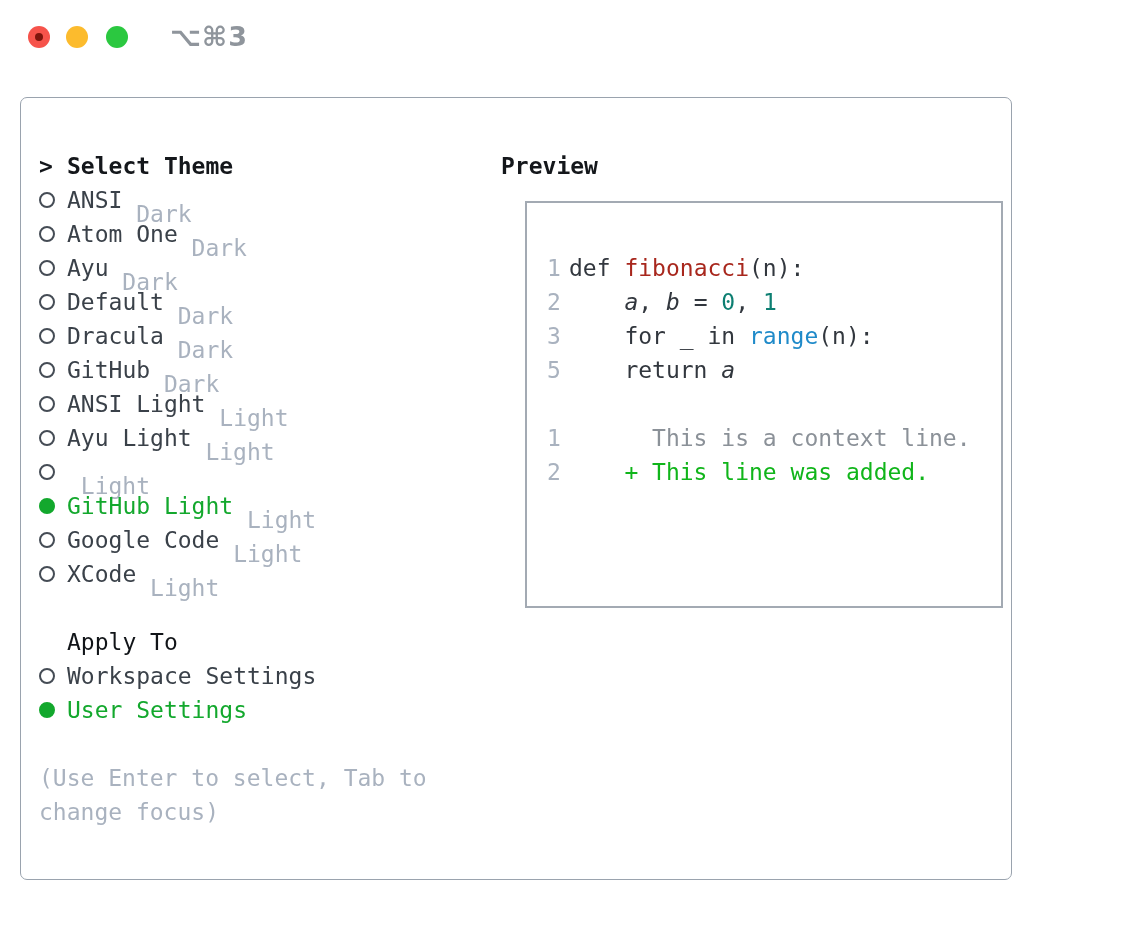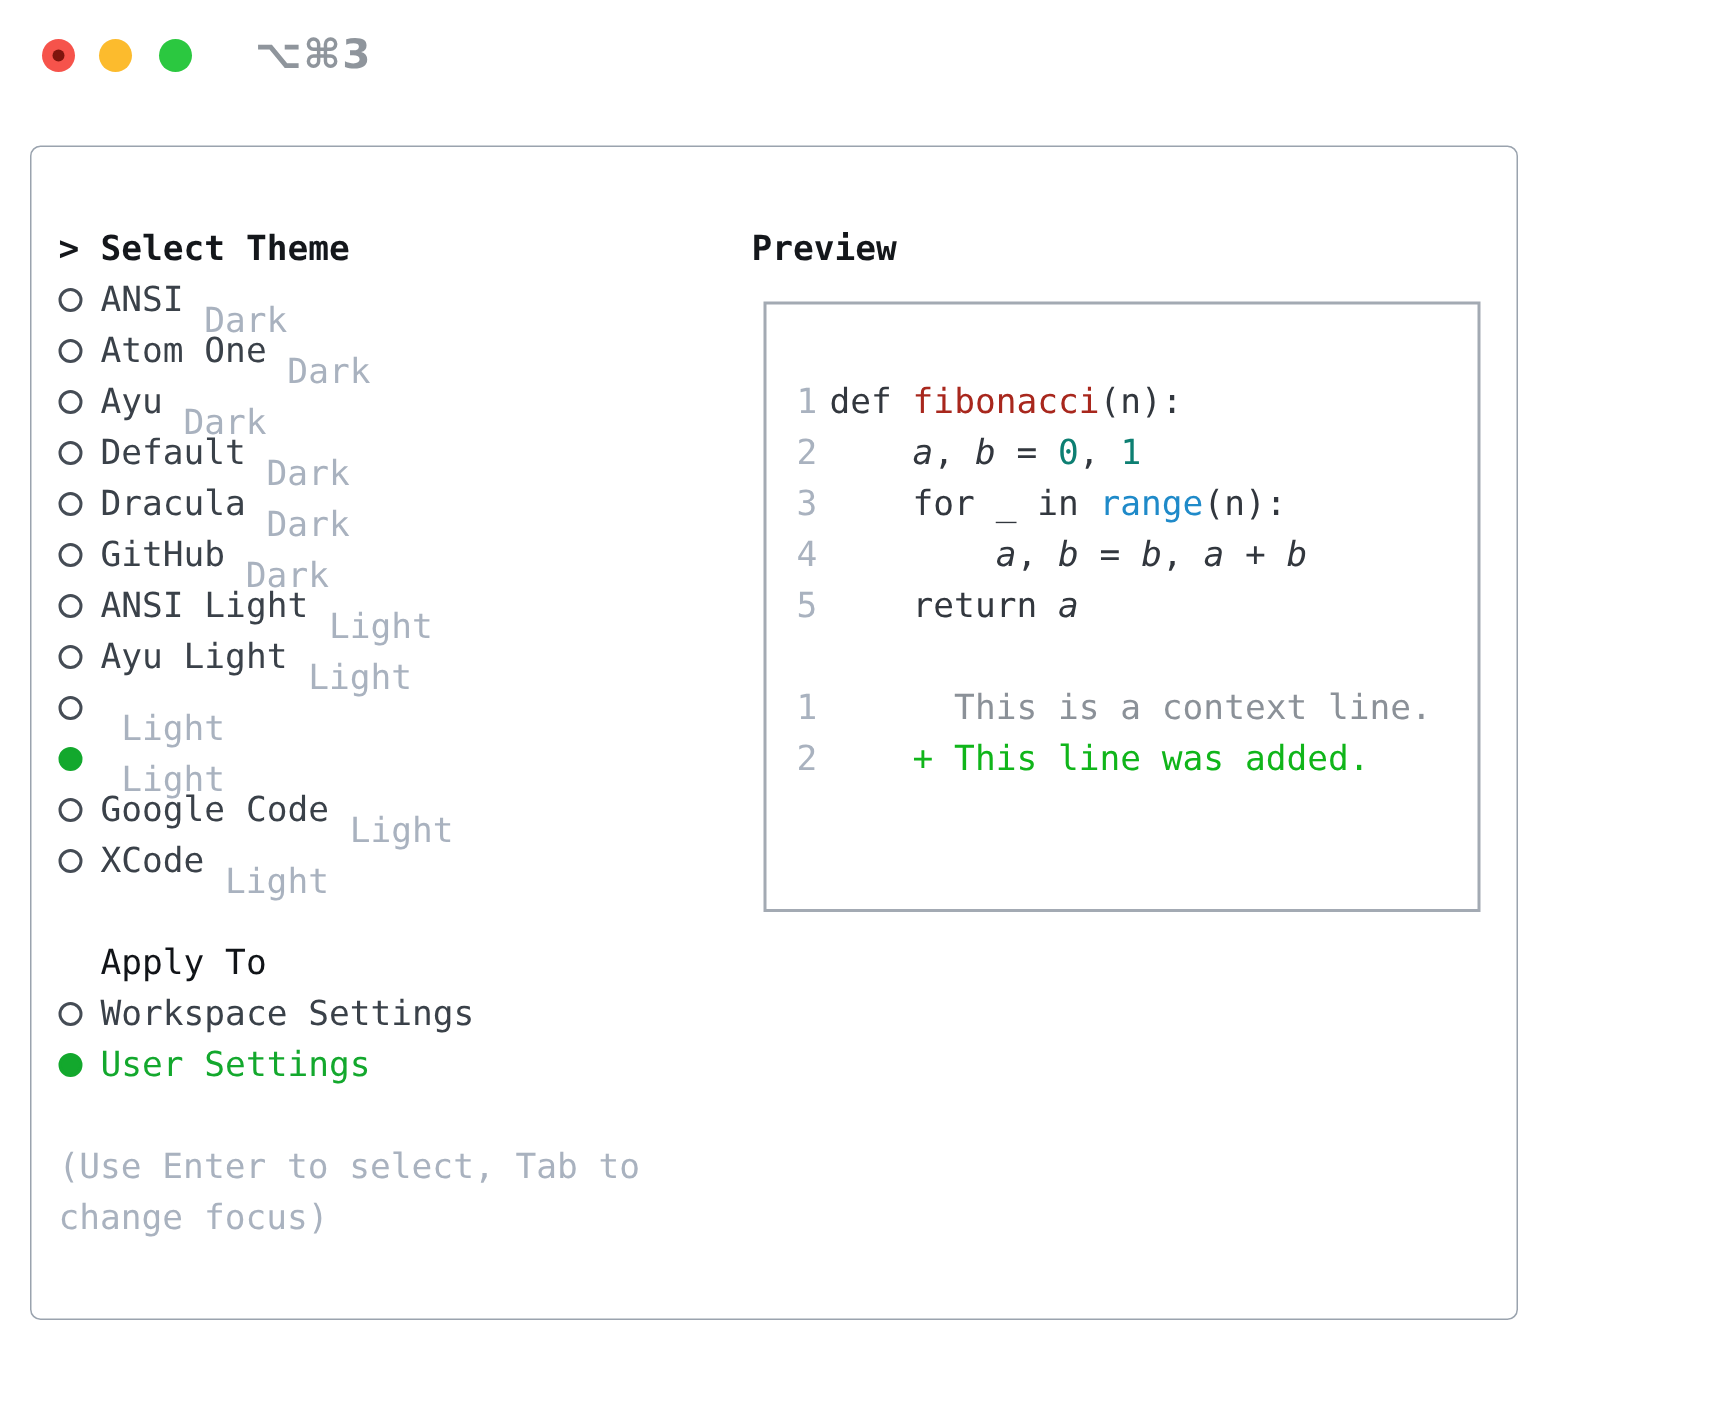--- a/index.html
+++ b/index.html
@@ -65,21 +65,21 @@
   .variant{color:var(--muted-gray);margin-left:13.8px;margin-top:28px;}
   .apply-label{color:var(--text-dark);}
   .apply-label.sel{color:var(--selection-green);}
   .hint{
     margin-top:34px;width:420px;font-size:23px;line-height:34px;color:var(--muted-gray);
   }
   
   .right-col{position:absolute;left:480px;top:51px;}
   .preview-header{height:34px;line-height:34px;font-size:23px;font-weight:bold;color:var(--heading-black);}
   .preview-box{
-    position:absolute;left:8px;top:52px;width:478px;height:407px;
+    position:absolute;left:24px;top:52px;width:478px;height:407px;
     border:2px solid var(--preview-border);box-sizing:border-box;background:#fff;
     padding:48px 0 0 20px;overflow:hidden;
   }
   .cline{height:34px;line-height:34px;font-size:23px;white-space:pre;color:#32373e;}
   .ln{display:inline-block;min-width:14px;margin-right:8px;color:var(--muted-gray);}
   .tok-plain{color:#32373e;}
   .tok-func{color:var(--func-red);}
   .tok-num{color:var(--number-teal);}
   .tok-builtin{color:var(--builtin-blue);}
   .tok-var{color:#32373e;font-style:italic;}
@@ -110,21 +110,21 @@
     <div id="theme-list">
         <div class="row"><span class="bullet"><span class="circle"></span></span><span class="theme-name">ANSI</span><span class="variant">Dark</span></div>
         <div class="row"><span class="bullet"><span class="circle"></span></span><span class="theme-name">Atom One</span><span class="variant">Dark</span></div>
         <div class="row"><span class="bullet"><span class="circle"></span></span><span class="theme-name">Ayu</span><span class="variant">Dark</span></div>
         <div class="row"><span class="bullet"><span class="circle"></span></span><span class="theme-name">Default</span><span class="variant">Dark</span></div>
         <div class="row"><span class="bullet"><span class="circle"></span></span><span class="theme-name">Dracula</span><span class="variant">Dark</span></div>
         <div class="row"><span class="bullet"><span class="circle"></span></span><span class="theme-name">GitHub</span><span class="variant">Dark</span></div>
         <div class="row"><span class="bullet"><span class="circle"></span></span><span class="theme-name">ANSI Light</span><span class="variant">Light</span></div>
         <div class="row"><span class="bullet"><span class="circle"></span></span><span class="theme-name">Ayu Light</span><span class="variant">Light</span></div>
         <div class="row"><span class="bullet"><span class="circle"></span></span><span class="variant">Light</span></div>
-        <div class="row"><span class="bullet"><span class="circle filled"></span></span><span class="variant">Light</span></div>
+        <div class="row"><span class="bullet"><span class="circle filled"></span></span><span class="theme-name sel">GitHub Light</span><span class="variant">Light</span></div>
         <div class="row"><span class="bullet"><span class="circle"></span></span><span class="theme-name">Google Code</span><span class="variant">Light</span></div>
         <div class="row"><span class="bullet"><span class="circle"></span></span><span class="theme-name">XCode</span><span class="variant">Light</span></div>
       </div>
 
     <div class="row spacer"></div>
 
     <div class="row">
       <span class="bullet"></span>
       <span class="hdr2">Apply To</span>
     </div>
@@ -137,21 +137,20 @@
     <div class="hint">(Use Enter to select, Tab to change focus)</div>
   </div>
 
   <div class="right-col">
     <div class="preview-header">Preview</div>
     <div class="preview-box">
       <div id="code-lines">
           <div class="cline"><span class="ln">1</span><span class="tok-plain">def </span><span class="tok-func">fibonacci</span><span class="tok-plain">(n):</span></div>
           <div class="cline"><span class="ln">2</span><span class="tok-plain">    </span><span class="tok-var">a</span><span class="tok-plain">, </span><span class="tok-var">b</span><span class="tok-plain"> = </span><span class="tok-num">0</span><span class="tok-plain">, </span><span class="tok-num">1</span></div>
           <div class="cline"><span class="ln">3</span><span class="tok-plain">    for _ in </span><span class="tok-builtin">range</span><span class="tok-plain">(n):</span></div>
-          <div class="cline"><span class="ln">4</span><span class="tok-plain">        </span><span class="tok-var">a</span><span class="tok-plain">, </span><span class="tok-var">b</span><span class="tok-plain"> = </span><span class="tok-var">b</span><span class="tok-plain">, </span><span class="tok-var">a</span><span class="tok-plain"> + </span><span class="tok-var">b</span></div>
           <div class="cline"><span class="ln">5</span><span class="tok-plain">    return </span><span class="tok-var">a</span></div>
           <div class="cline">&nbsp;</div>
           <div class="cline"><span class="ln">1</span><span class="diff-context">      This is a context line.</span></div>
           <div class="cline"><span class="ln">2</span><span class="diff-added">    + This line was added.</span></div>
         </div>
     </div>
   </div>
 
 </div>
 

